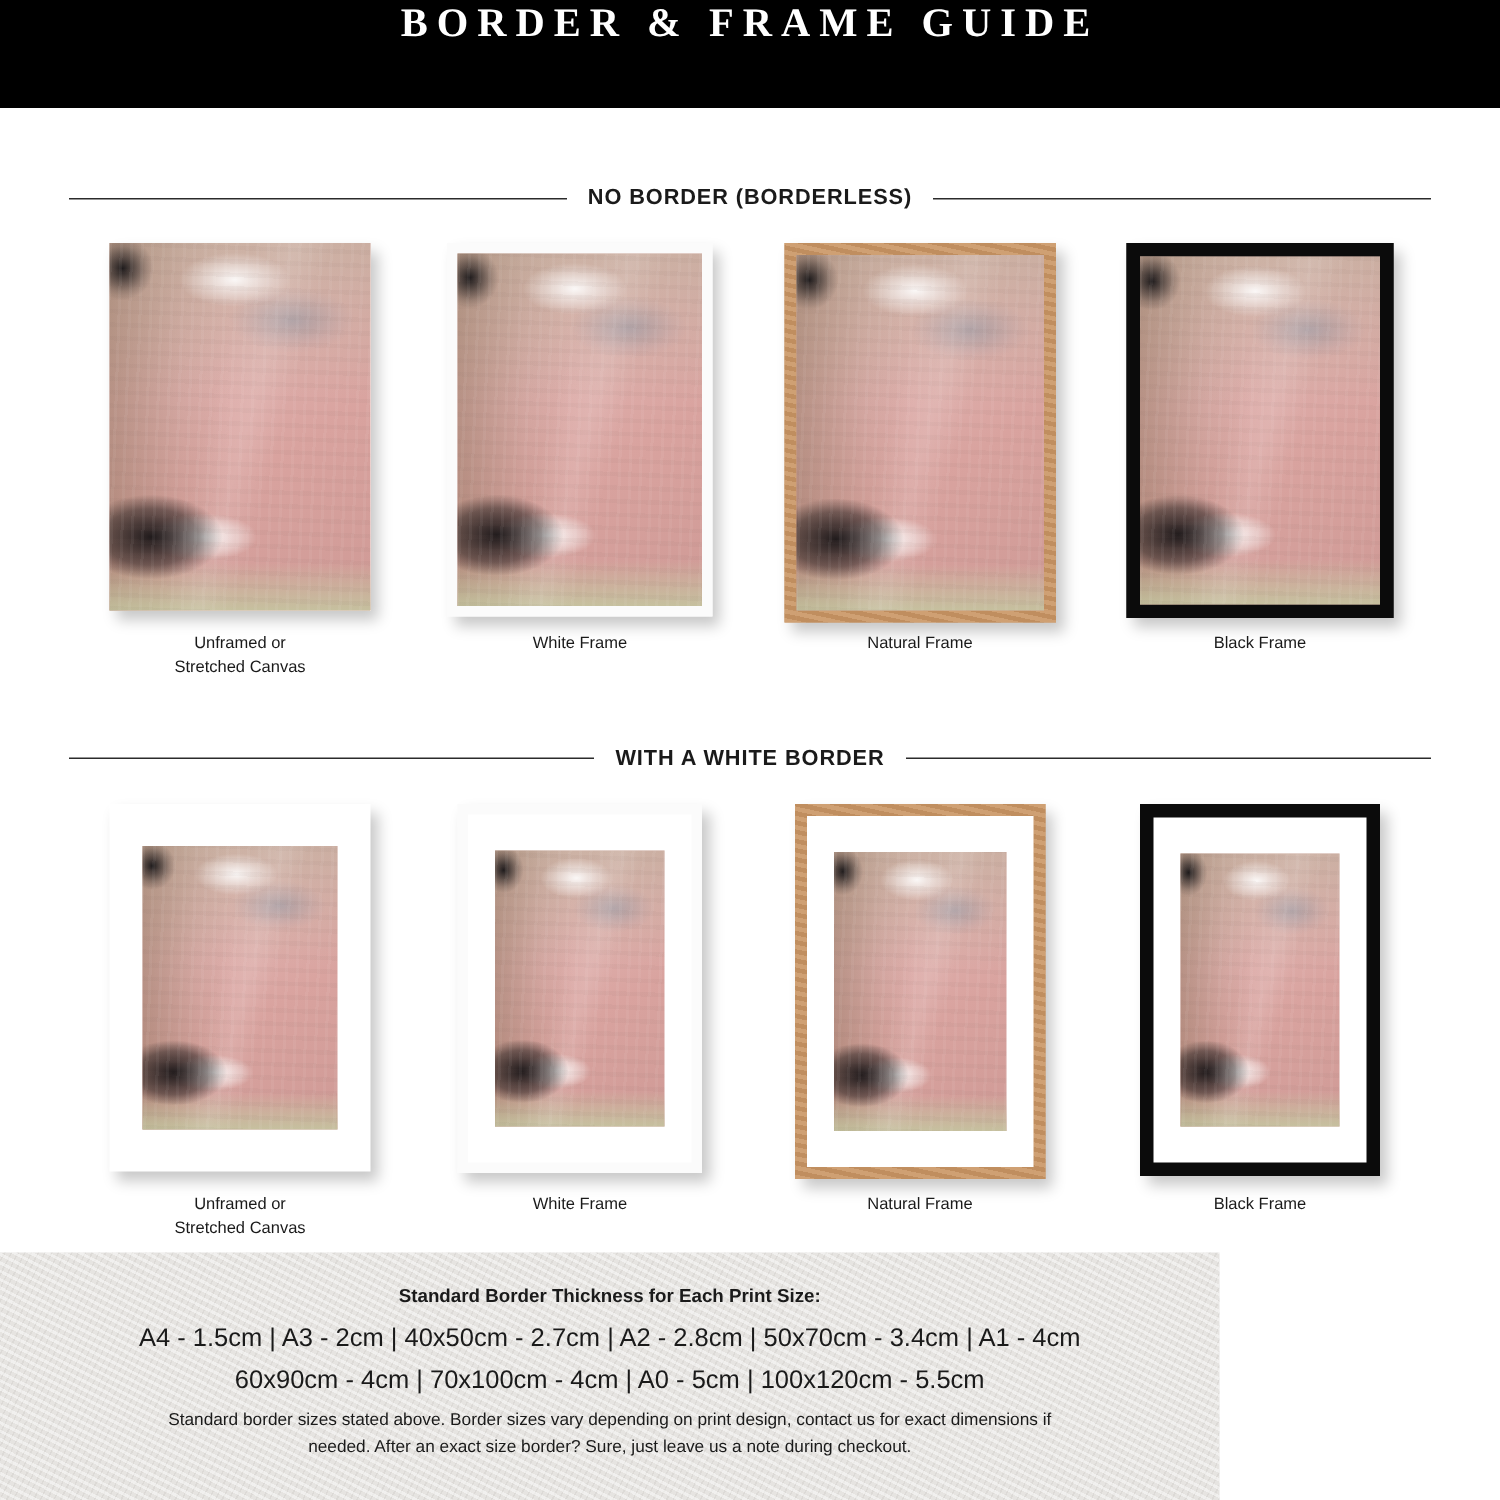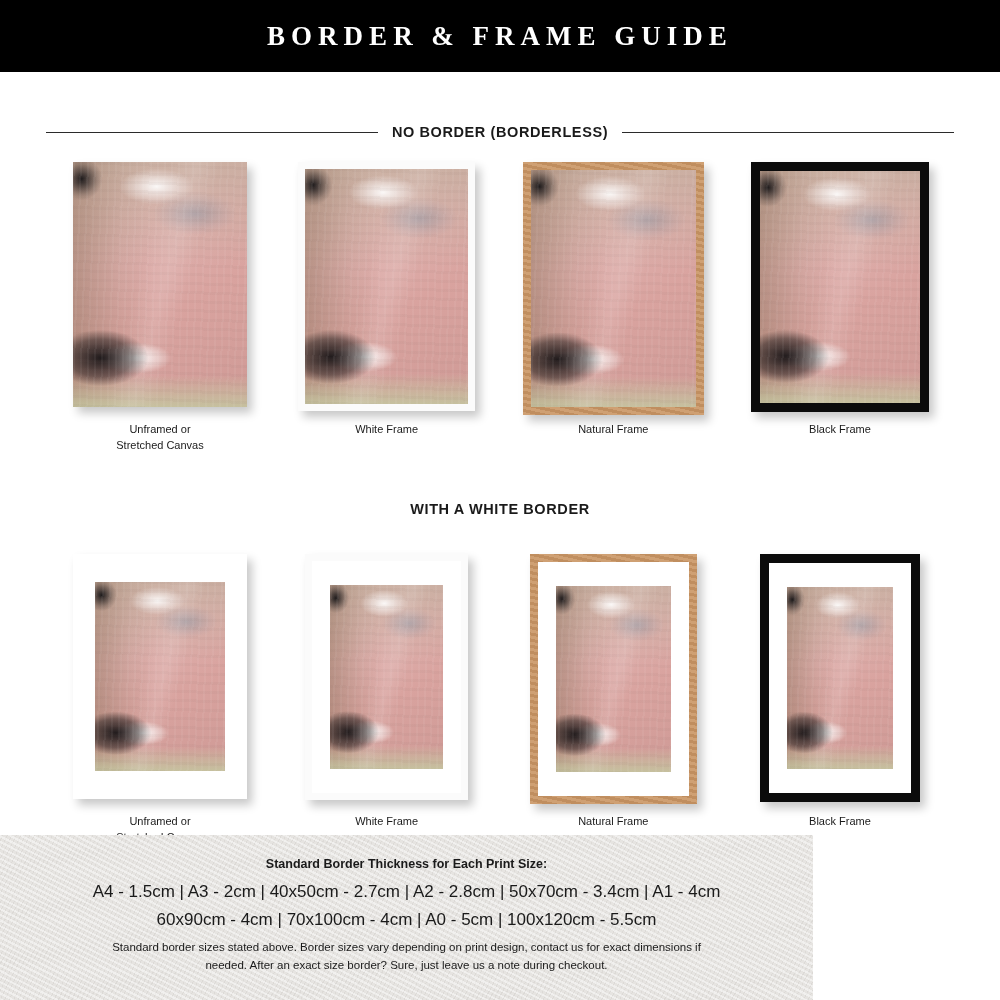--- a/index.html
+++ b/index.html
@@ -14,21 +14,21 @@
     color: #1a1a1a;
     overflow: hidden;
     position: relative;
   }
 
   
   .header {
     height: 72px;
     background: #000000;
     display: flex;
-    align-items: center;
+    align-items: flex-start;
     justify-content: center;
   }
   .header-title {
     font-family: "Liberation Serif", serif;
     color: #ffffff;
     font-size: 27px;
     letter-spacing: 6px;
     font-weight: bold;
   }
 
@@ -217,21 +217,21 @@
         </div>
       </div>
       <div class="caption" style="white-space:pre-line;">Black Frame</div>
     </div>
 
   </div>
 </div>
 
 <div class="section">
 
-  <div class="section-head" style="margin-top:32px;flex-direction:column;">
+  <div class="section-head" style="margin-top:44px;">
     <div class="rule"></div>
     <div class="section-title">WITH A WHITE BORDER</div>
     <div class="rule"></div>
   </div>
 
   <div class="row">
 
     <div class="item">
       <div class="art-wrap">
         <div class="mat shadow" style="width:174px;height:245px;box-sizing:border-box;">

